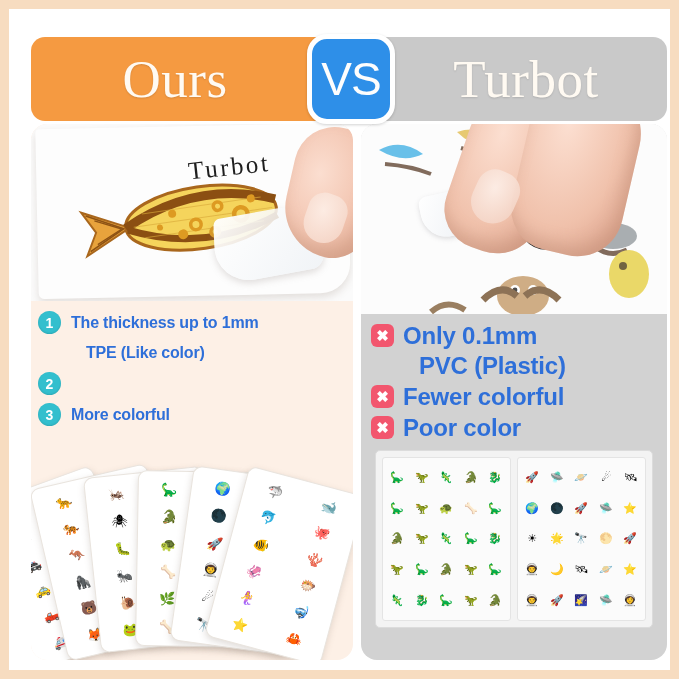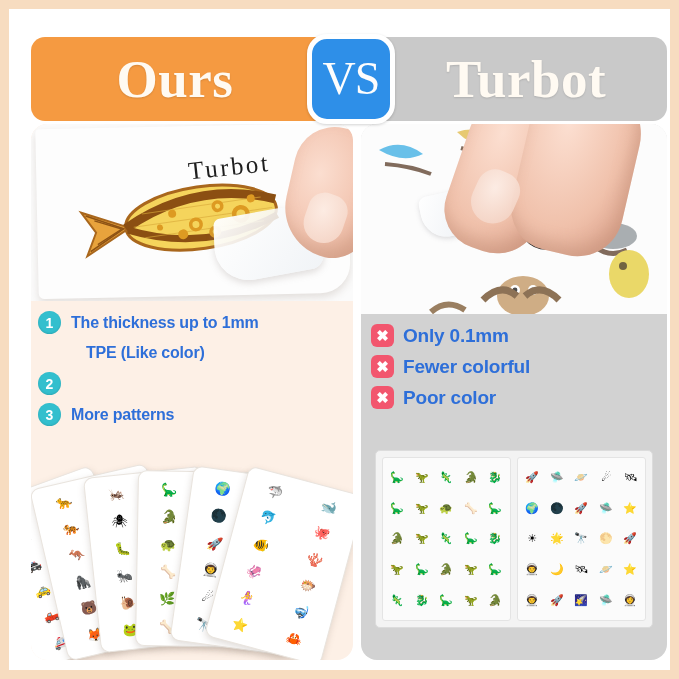--- a/index.html
+++ b/index.html
@@ -39,37 +39,37 @@
   }
   #hdr-others {
     left: 314px; width: 322px;
     background: #c9c9c9;
     border-radius: 6px 14px 14px 6px;
     justify-content: center;
     padding-left: 40px;
   }
   .hdr-label {
     font-family: "Liberation Serif", serif;
-    font-size: 53px; color: #fffaf2; font-weight: 700;
+    font-size: 53px; color: #fffaf2; font-weight: 400;
     letter-spacing: 0.5px; line-height: 1;
     text-shadow: 0 1px 2px rgba(0,0,0,.13);
   }
 
   #vs-badge {
     position: absolute; left: 276px; top: -3px;
     width: 88px; height: 90px;
     background: #2e8fe8;
     border: 5px solid #ffffff;
     border-radius: 20px;
     display: flex; align-items: center; justify-content: center;
     z-index: 6;
     box-shadow: 0 1px 3px rgba(0,0,0,.18);
   }
   #vs-badge span {
-    font-family: Liberation Serif, serif;
+    font-family: Liberation Sans, sans-serif;
     font-size: 46px; color: #fdfdfd; font-weight: 400; line-height: 1;
     letter-spacing: -1px;
   }
 
   
   .panel { position: absolute; top: 115px; height: 536px; border-radius: 16px; overflow: hidden; }
   #panel-ours   { left: 22px;  width: 322px; background: #fdf0e6; }
   #panel-others { left: 352px; width: 306px; background: #d2d2d2; }
 
   
@@ -161,21 +161,21 @@
     width: 23px; height: 23px; border-radius: 6px;
     background: #f2566e;
     color: #ffffff; font-size: 15px; font-weight: bold;
     display: flex; align-items: center; justify-content: center;
     margin-right: 9px;
   }
   .feat-text {
     font-size: 16px; font-weight: bold; color: #2e6fd9;
     letter-spacing: -.2px; white-space: nowrap; line-height: 1;
   }
-  #feat-others .feat-text { font-size: 19px; }
+  #feat-others .feat-text { font-size: 24px; }
 
   
   #sheets-ours {
     position: absolute; left: 0; top: 326px; width: 322px; height: 205px;
   }
   .fan {
     position: absolute; bottom: 8px;
     width: 120px; height: 176px;
     background: #ffffff;
     border: 1px solid #e9e4de;
@@ -271,21 +271,21 @@
           <span class="feat-text">The thickness up to 1mm</span>
         </div>
         <div class="feat-row sub">
           <span class="feat-text">TPE (Like color)</span>
         </div>
         <div class="feat-row">
           <span class="badge-num">2</span>
         </div>
         <div class="feat-row">
           <span class="badge-num">3</span>
-          <span class="feat-text">More patterns</span>
+          <span class="feat-text">More colorful</span>
         </div>
       </div>
 
       <div id="sheets-ours">
         <div class="fan" style="left:2px;  transform:rotate(-20deg) translateY(4px);  z-index:1;">
             <div class="fan-grid">
               <div class="fan-cell">🚒</div>
               <div class="fan-cell">🚌</div>
               <div class="fan-cell">🚚</div>
               <div class="fan-cell">🚜</div>
@@ -420,20 +420,23 @@
           <div id="oth-finger-b"></div>
           <div id="oth-nail"></div>
         </div>
       </div>
 
       <div class="features" id="feat-others">
         <div class="feat-row">
           <span class="badge-x">✖</span>
           <span class="feat-text">Only 0.1mm</span>
         </div>
+        <div class="feat-row sub">
+          <span class="feat-text">PVC (Plastic)</span>
+        </div>
         <div class="feat-row">
           <span class="badge-x">✖</span>
           <span class="feat-text">Fewer colorful</span>
         </div>
         <div class="feat-row">
           <span class="badge-x">✖</span>
           <span class="feat-text">Poor color</span>
         </div>
       </div>
 

